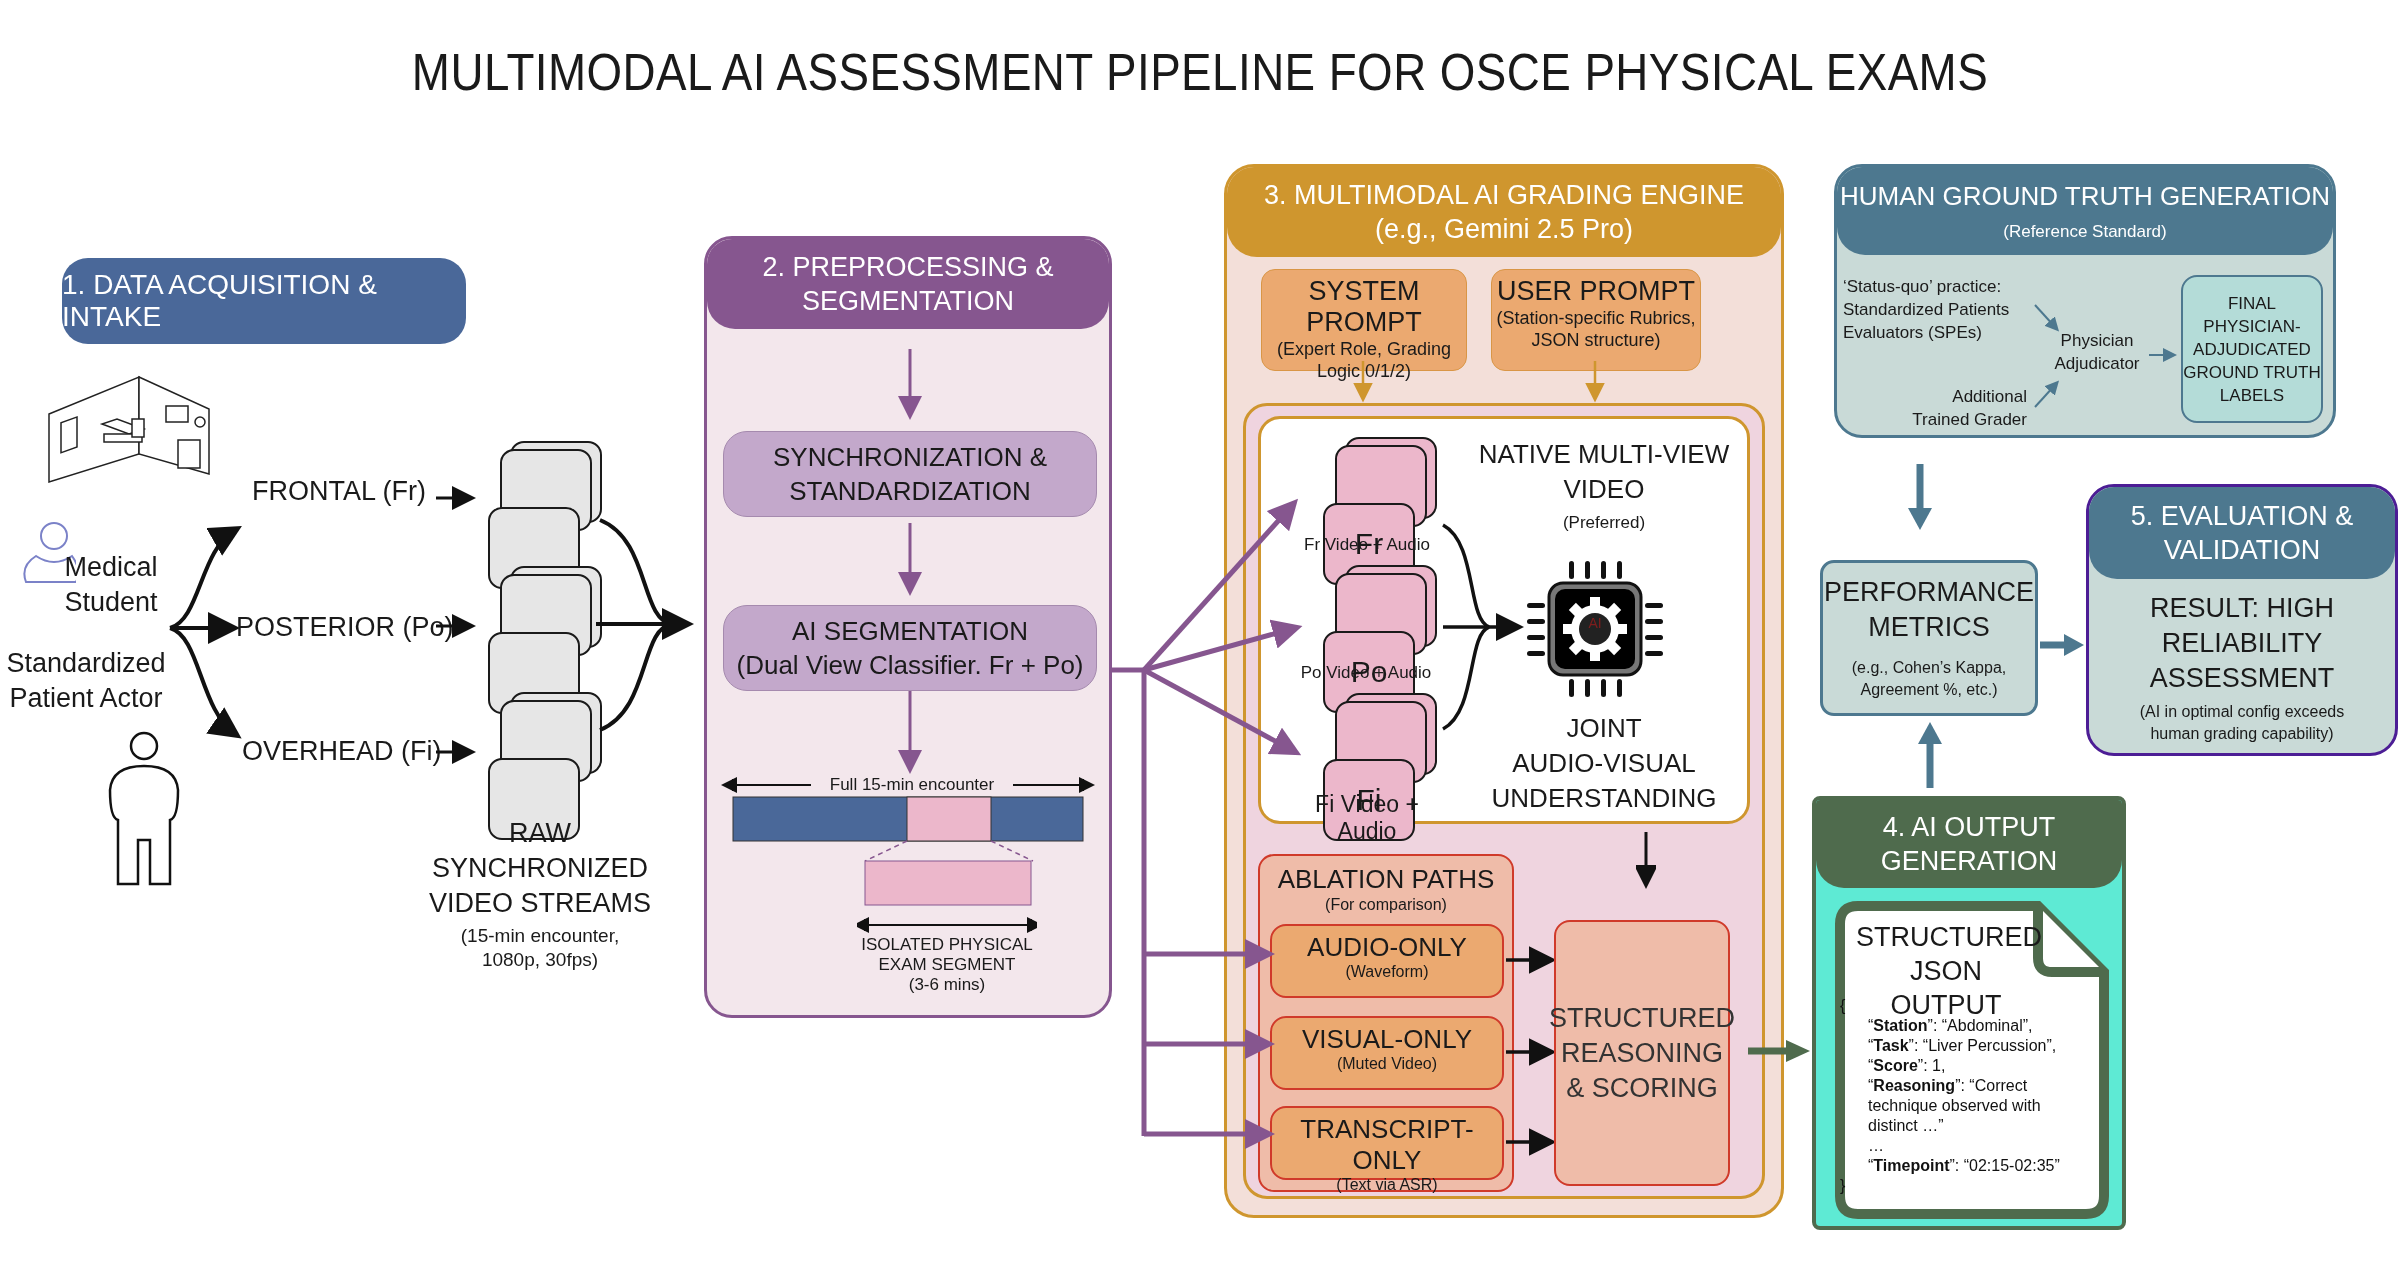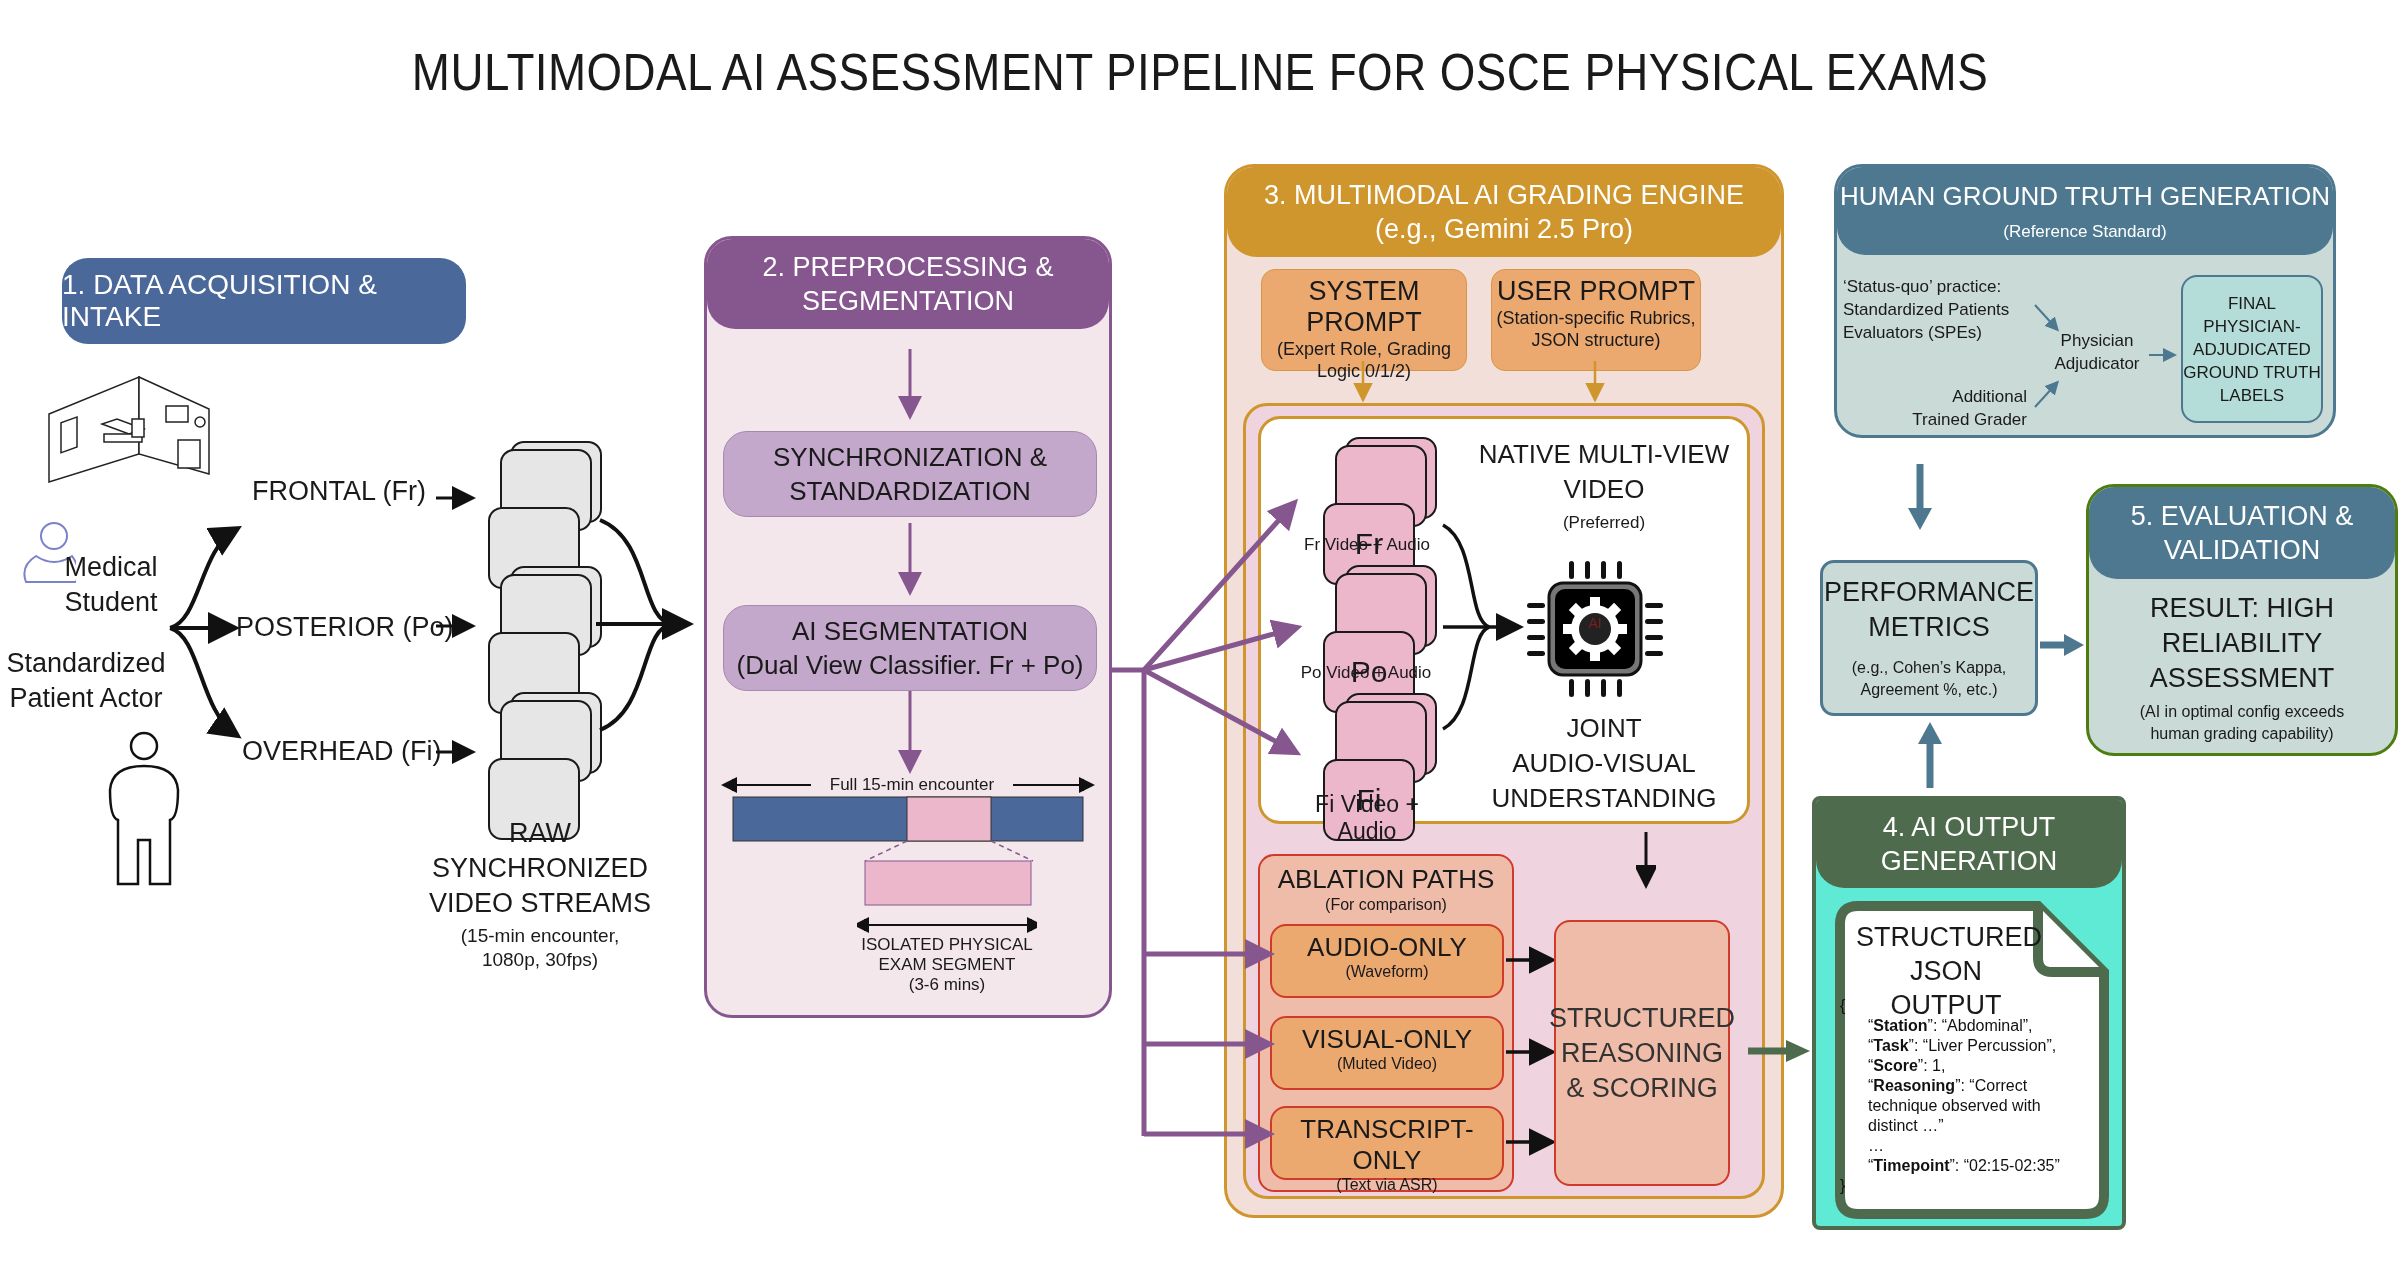--- a/index.html
+++ b/index.html
@@ -39,21 +39,21 @@
   .ablbox .t { font-size:26px; margin-top:6px; }
   .ablbox .s { font-size:16px; }
   .srs { position:absolute; left:308px; top:514px; width:176px; height:266px; background:#efbca9; border:2px solid #d03a2a; border-radius:16px; box-sizing:border-box; display:flex; align-items:center; justify-content:center; text-align:center; font-size:27px; line-height:35px; color:#333; }
 
   
   .gt { left:1834px; top:164px; width:502px; height:274px; background:#c9dad7; border:3px solid #4d788f; border-radius:28px; box-sizing:border-box; overflow:hidden; }
   .hdrgt { left:0; top:0; width:100%; height:88px; background:#4d788f; color:#fff; text-align:center; border-radius:0 0 28px 28px; }
   .finalbox { position:absolute; left:344px; top:108px; width:142px; height:148px; background:#b4dcd8; border:2.5px solid #4d788f; border-radius:16px; box-sizing:border-box; text-align:center; font-size:17px; line-height:23px; display:flex; align-items:center; justify-content:center; }
 
   .perf { left:1820px; top:560px; width:218px; height:156px; background:#c9dad7; border:3px solid #4d788f; border-radius:14px; box-sizing:border-box; text-align:center; }
-  .sec5 { left:2086px; top:484px; width:312px; height:272px; background:#c9dad7; border:3px solid #4d7c0f; border-radius:28px; box-sizing:border-box; overflow:hidden; }
+  .sec5 { left:2086px; top:484px; width:312px; height:272px; background:#c9dad7; border:3px solid #4c1d95; border-radius:28px; box-sizing:border-box; overflow:hidden; }
   .hdr5 { left:0; top:0; width:100%; height:92px; background:#4d788f; color:#fff; font-size:27px; line-height:34px; display:flex; align-items:center; justify-content:center; text-align:center; border-radius:0 0 28px 28px; }
 
   .sec4 { left:1812px; top:796px; width:314px; height:434px; background:#5eead4; border:4px solid #4f6b4d; border-radius:8px; box-sizing:border-box; overflow:hidden; }
   .hdr4 { left:0; top:0; width:100%; height:88px; background:#4f6b4d; color:#fff; font-size:27px; line-height:34px; display:flex; align-items:center; justify-content:center; text-align:center; border-radius:0 0 28px 28px; }
   .jsonlines { position:absolute; left:24px; top:196px; font-size:16px; line-height:20px; color:#111; }
   .jsonlines .ind { padding-left:28px; }
   .jsonlines b { font-weight:700; }
 </style>
 </head>
 <body>

